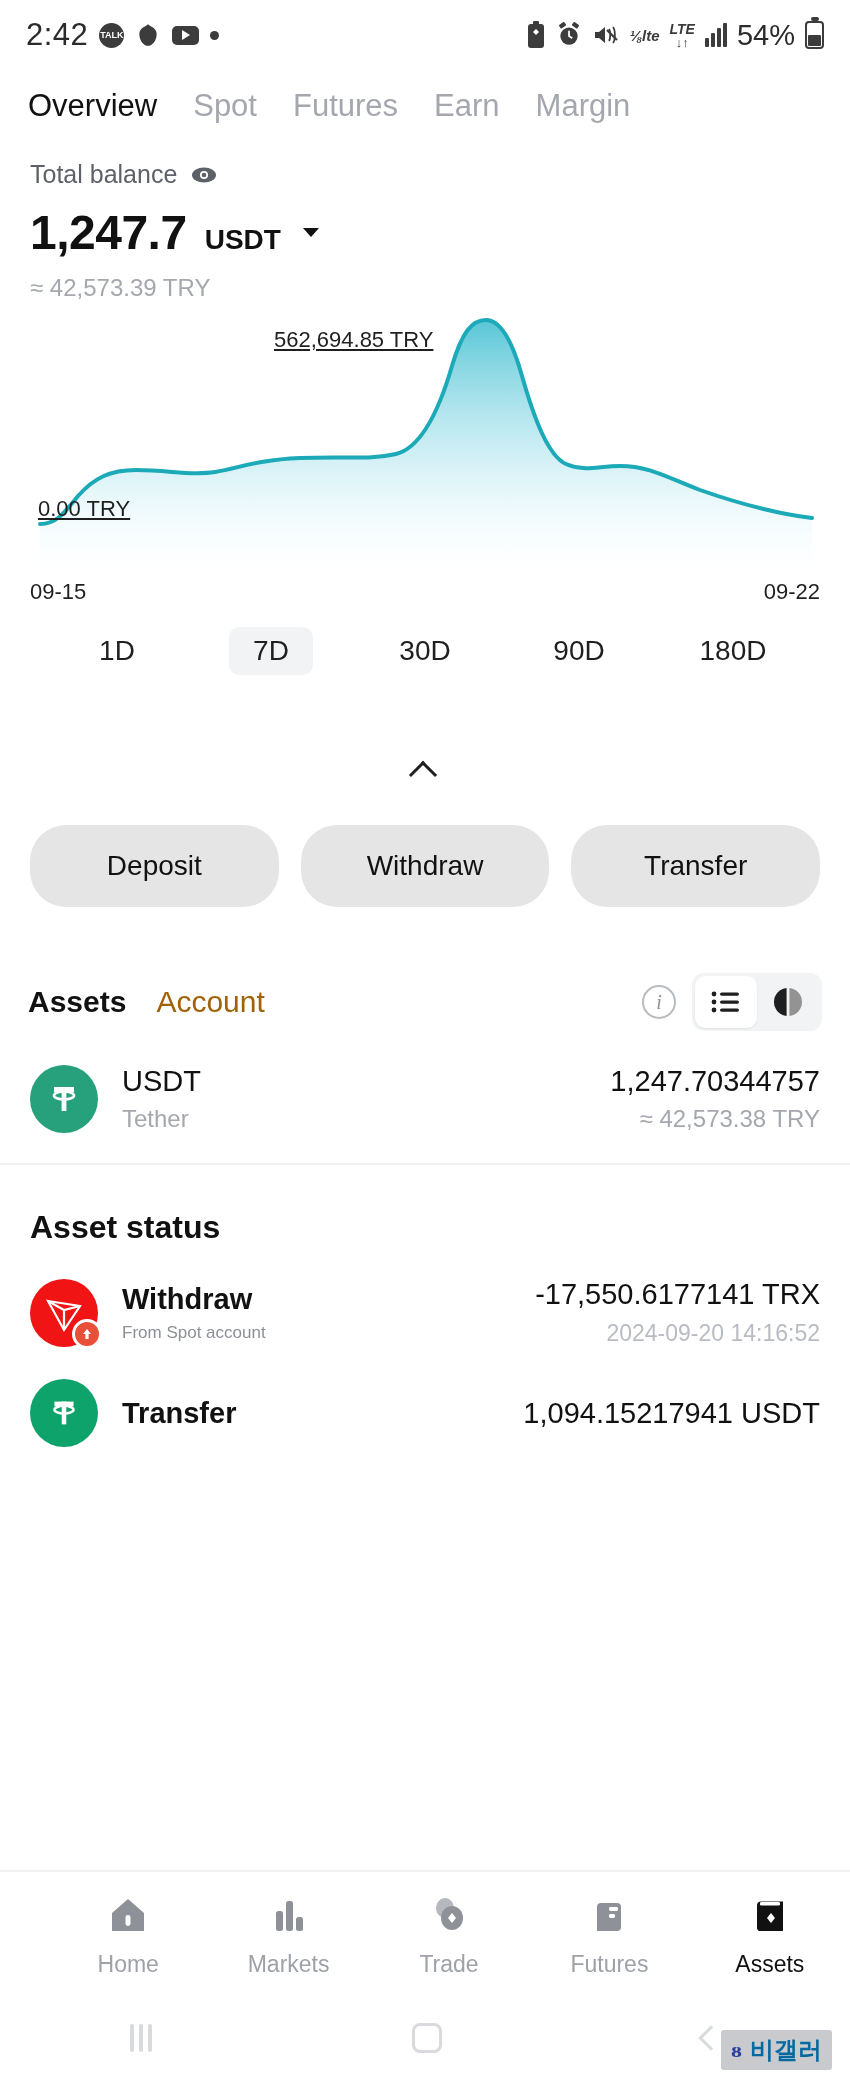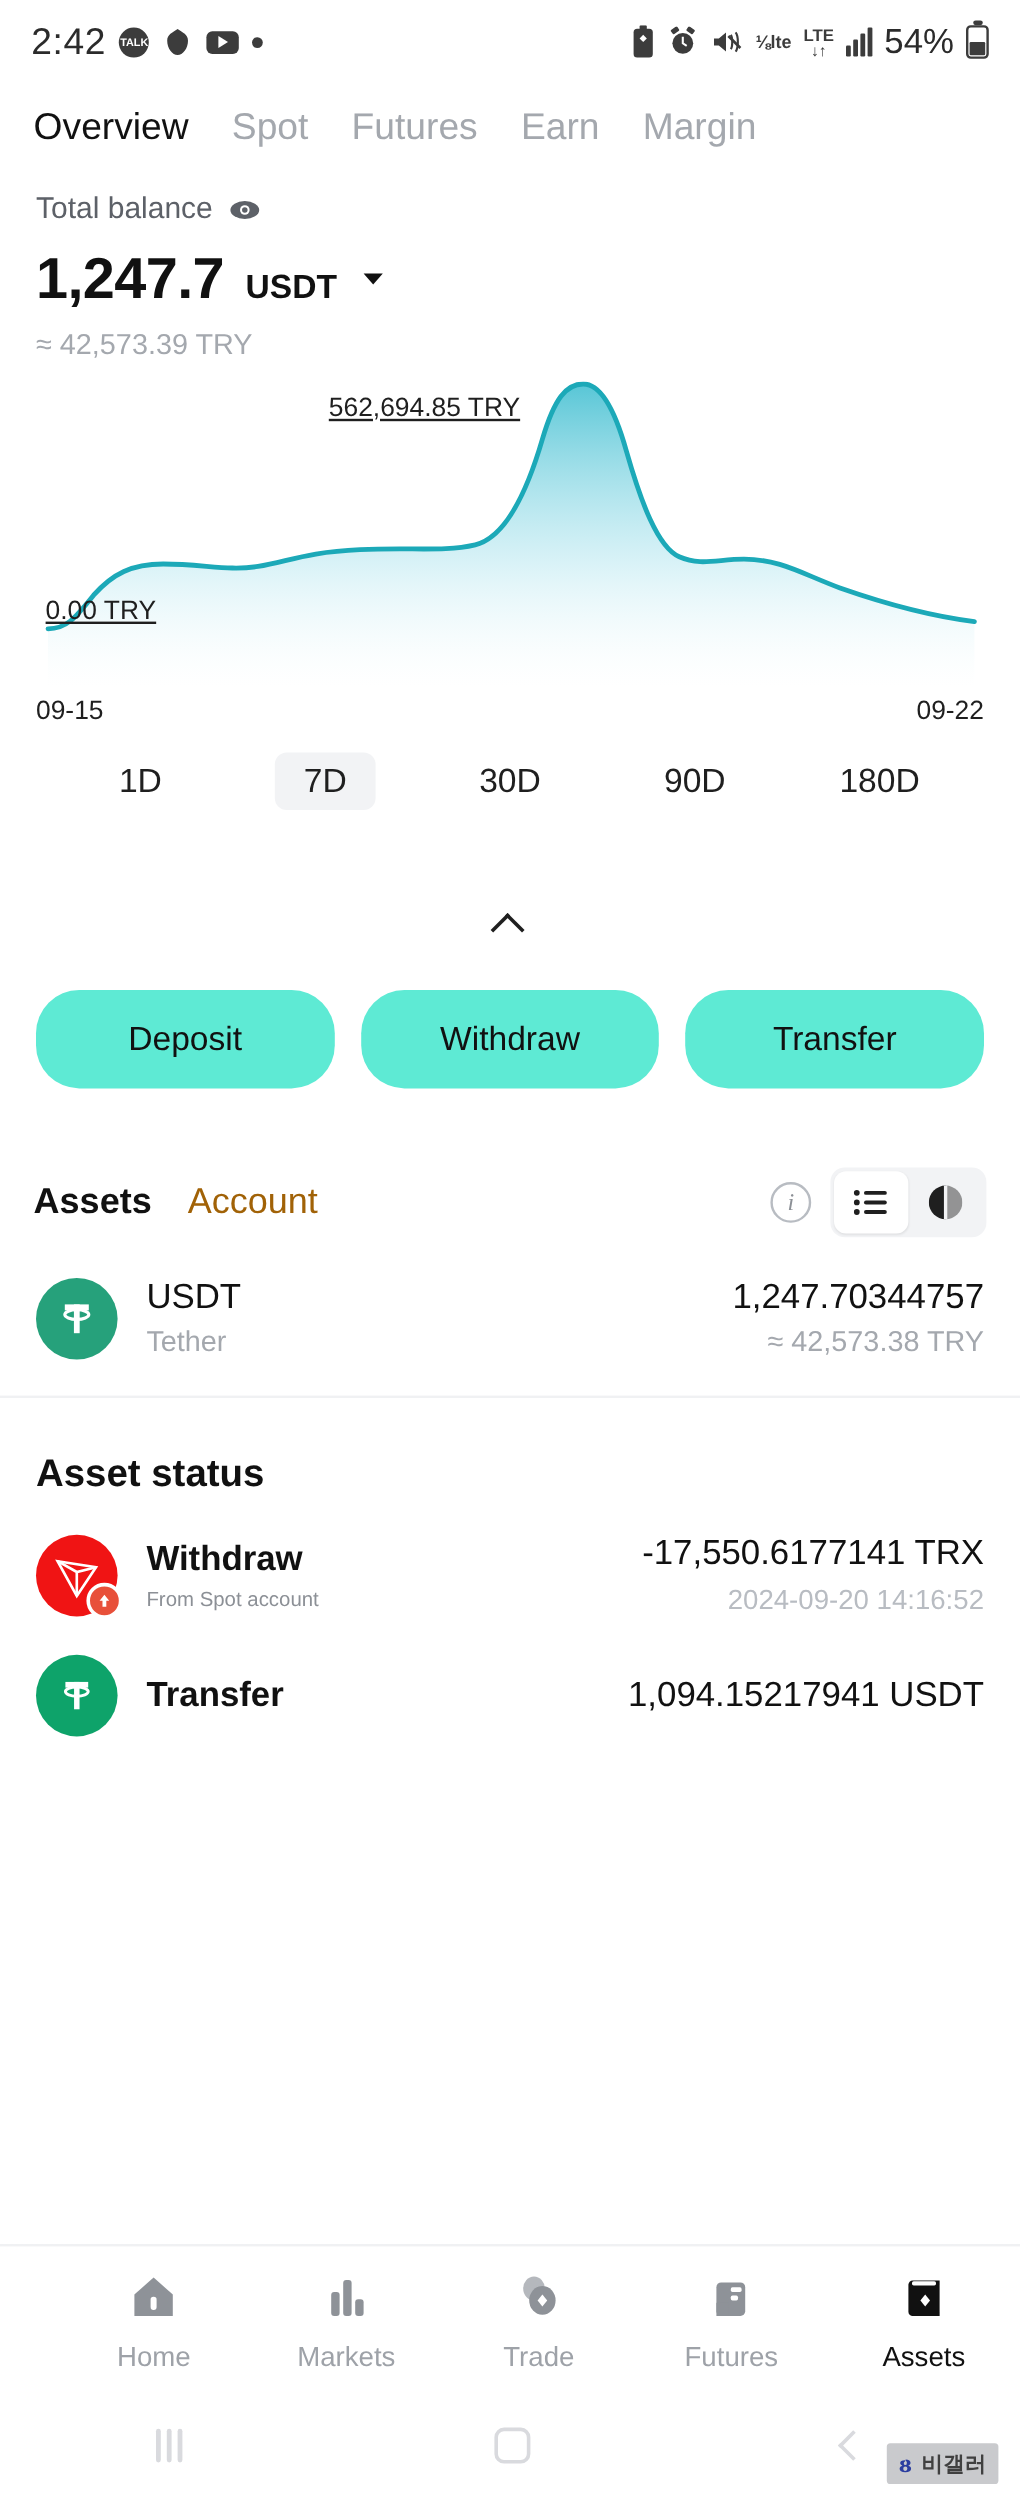--- a/index.html
+++ b/index.html
@@ -26,21 +26,21 @@
     position:relative;
   }
   .badge-talk::after{content:"";position:absolute;bottom:-3px;left:5px;border:4px solid transparent;border-top-color:#3c3c3c;}
   .badge-yt{width:27px;height:19px;border-radius:5px;background:#3c3c3c;display:flex;align-items:center;justify-content:center;}
   .badge-yt i{width:0;height:0;border-top:5px solid transparent;border-bottom:5px solid transparent;border-left:8px solid #fff;display:block;}
   .dot-sm{width:9px;height:9px;border-radius:50%;background:#3c3c3c;}
   .sb-pct { font-size:29px; color:#2b2b2b; letter-spacing:0px;}
   .battery{width:19px;height:28px;border:2.5px solid #3c3c3c;border-radius:4px;position:relative;}
   .battery::before{content:"";position:absolute;top:-6px;left:4px;width:8px;height:4px;background:#3c3c3c;border-radius:2px;}
   .battery i{position:absolute;bottom:1px;left:1px;right:1px;height:45%;background:#3c3c3c;border-radius:1px;display:block;}
-  .lte-stack{display:flex;flex-direction:column;align-items:center;line-height:1;font-size:14px;font-weight:bold;color:#3c3c3c;}
+  .lte-stack{display:flex;flex-direction:column;align-items:center;line-height:1;font-size:14px;font-weight:bold;color:#3c3c3c;font-style:italic;}
   .bars{display:flex;align-items:flex-end;gap:2px;height:24px;}
   .bars span{width:4px;background:#3c3c3c;border-radius:1px;}
 
   
   .toptabs{display:flex;align-items:center;gap:36px;padding:18px 28px 8px;}
   .toptab{font-size:31px;color:#a4a8ae;}
   .toptab.active{color:#111;font-weight:400;}
 
   
   .balance-wrap{padding:28px 30px 0;}
@@ -68,21 +68,21 @@
   .range.sel{background:#f2f3f5;max-width:84px;margin:0 auto;}
   .range-cell{flex:1;display:flex;justify-content:center;}
 
   
   .collapse{display:flex;justify-content:center;margin-top:78px;}
   .chev-up{width:30px;height:30px;position:relative;}
   .chev-up::before{content:"";position:absolute;left:3px;top:12px;width:17px;height:17px;border-left:3px solid #1f1f1f;border-top:3px solid #1f1f1f;transform:rotate(45deg);}
 
   
   .actions{display:flex;gap:22px;padding:42px 30px 0;}
-  .act-btn{flex:1;background:#5eead4;border-radius:36px;height:82px;display:flex;align-items:center;justify-content:center;font-size:28px;color:#111;font-weight:400;}
+  .act-btn{flex:1;background:#e5e5e5;border-radius:36px;height:82px;display:flex;align-items:center;justify-content:center;font-size:28px;color:#111;font-weight:400;}
 
   
   .assets-head{display:flex;align-items:center;padding:66px 28px 0;}
   .a-tab{font-size:30px;margin-right:30px;color:#a16207;}
   .a-tab.active{color:#111;font-weight:bold;}
   .a-tools{margin-left:auto;display:flex;align-items:center;gap:16px;}
   .info-ic{width:34px;height:34px;border-radius:50%;border:2px solid #b8bcc2;color:#8c9096;font-size:20px;font-style:italic;display:flex;align-items:center;justify-content:center;font-family:"Liberation Serif",serif;}
   .seg{display:flex;background:#f2f3f5;border-radius:12px;padding:3px;}
   .seg-item{width:62px;height:52px;display:flex;align-items:center;justify-content:center;border-radius:10px;}
   .seg-item.sel{background:#ffffff;box-shadow:0 1px 2px rgba(0,0,0,.08);}
@@ -120,21 +120,21 @@
 
   
   .sysnav{position:absolute;left:0;bottom:0;width:850px;height:80px;display:flex;align-items:center;justify-content:space-around;background:#fff;}
   .sys-btn{color:#d9dade;display:flex;align-items:center;justify-content:center;}
   .sys-recent{display:flex;gap:5px;}
   .sys-recent span{width:4px;height:28px;background:#d9dade;border-radius:2px;}
   .sys-home{width:30px;height:30px;border:3px solid #d9dade;border-radius:8px;}
   .sys-back{width:18px;height:18px;border-left:3px solid #d9dade;border-top:3px solid #d9dade;transform:rotate(-45deg);}
   .watermark{position:absolute;right:18px;bottom:8px;background:#c9cacd;display:flex;align-items:center;gap:8px;padding:4px 10px;border-radius:3px;}
   .wm-logo{font-size:22px;font-weight:bold;color:#2b3ea0;font-family:"Liberation Serif",serif;}
-  .wm-txt{font-size:18px;color:#404040;font-weight:bold;}
+  .wm-txt{font-size:24px;color:#0369a1;font-weight:bold;}
 </style>
 </head>
 <body>
 
 <div class="screen">
 
   <div class="statusbar">
     <div class="sb-left">
       <span class="sb-time">2:42</span>
       <span class="badge-talk">TALK</span>

